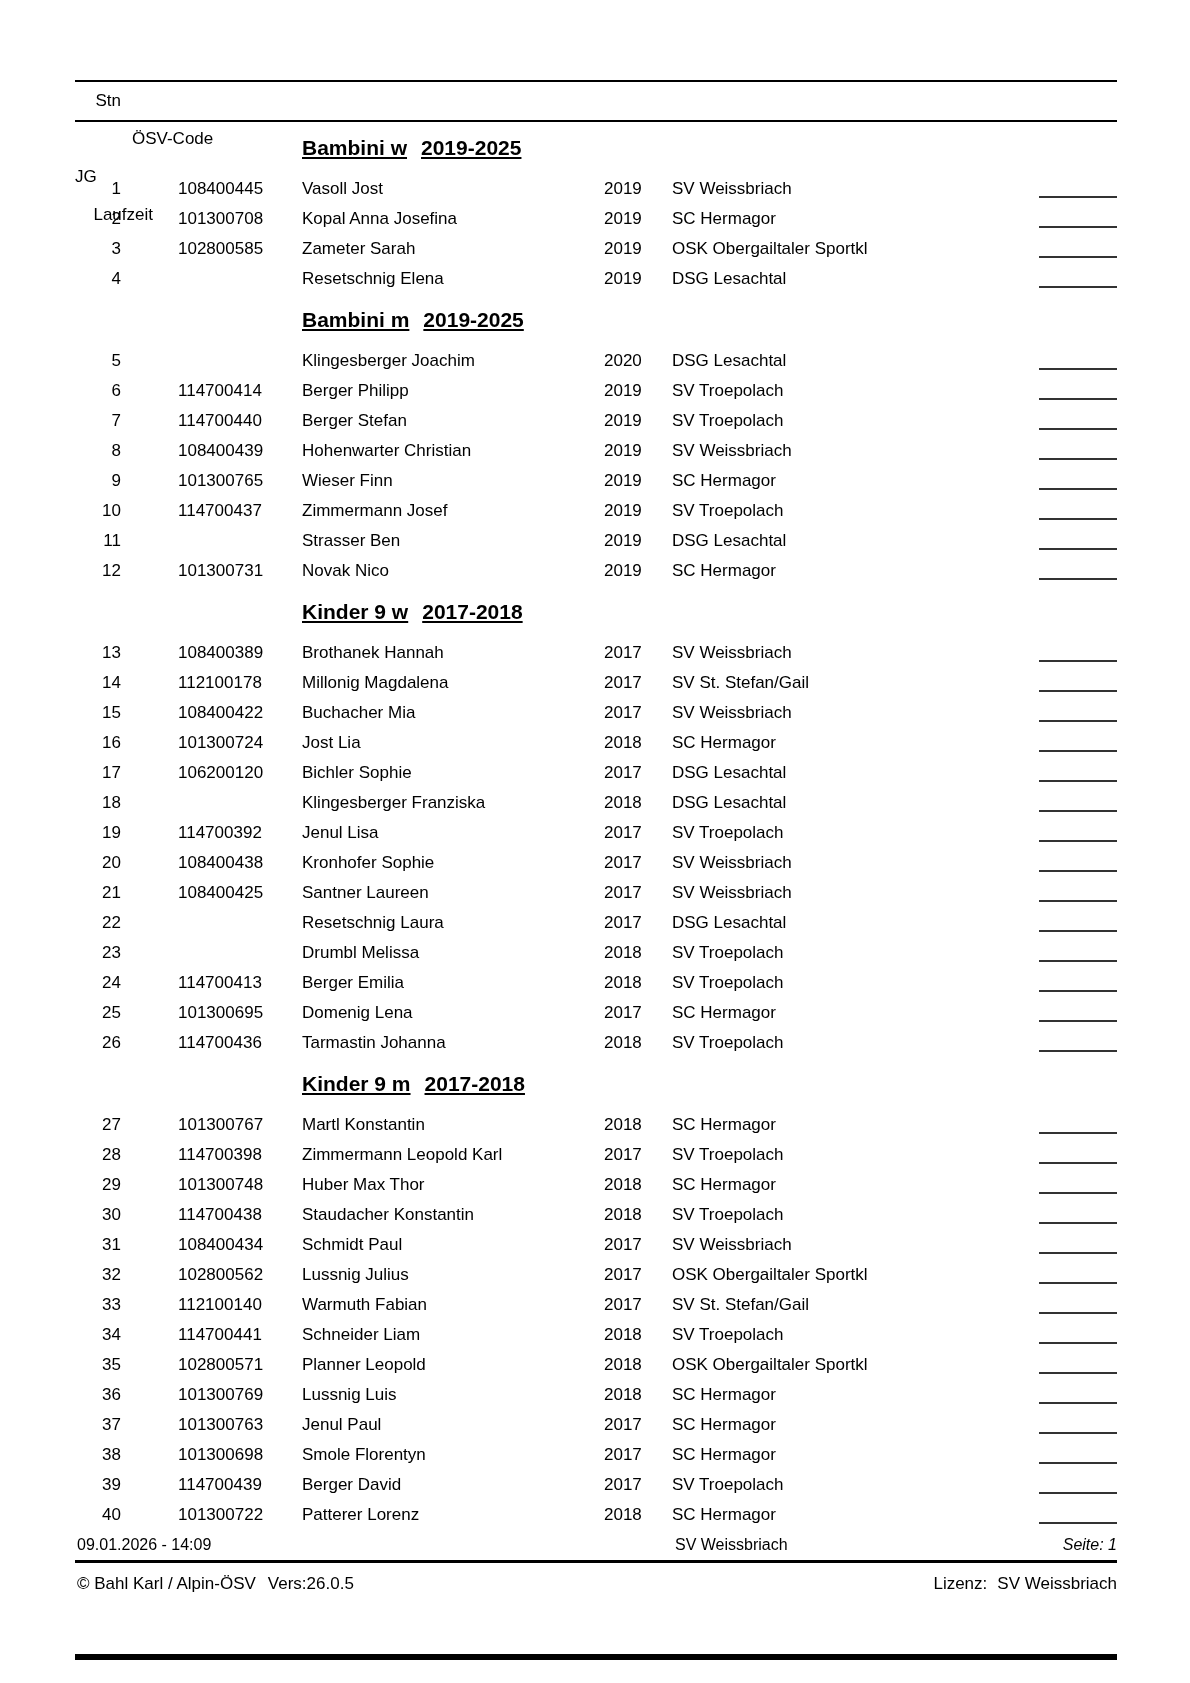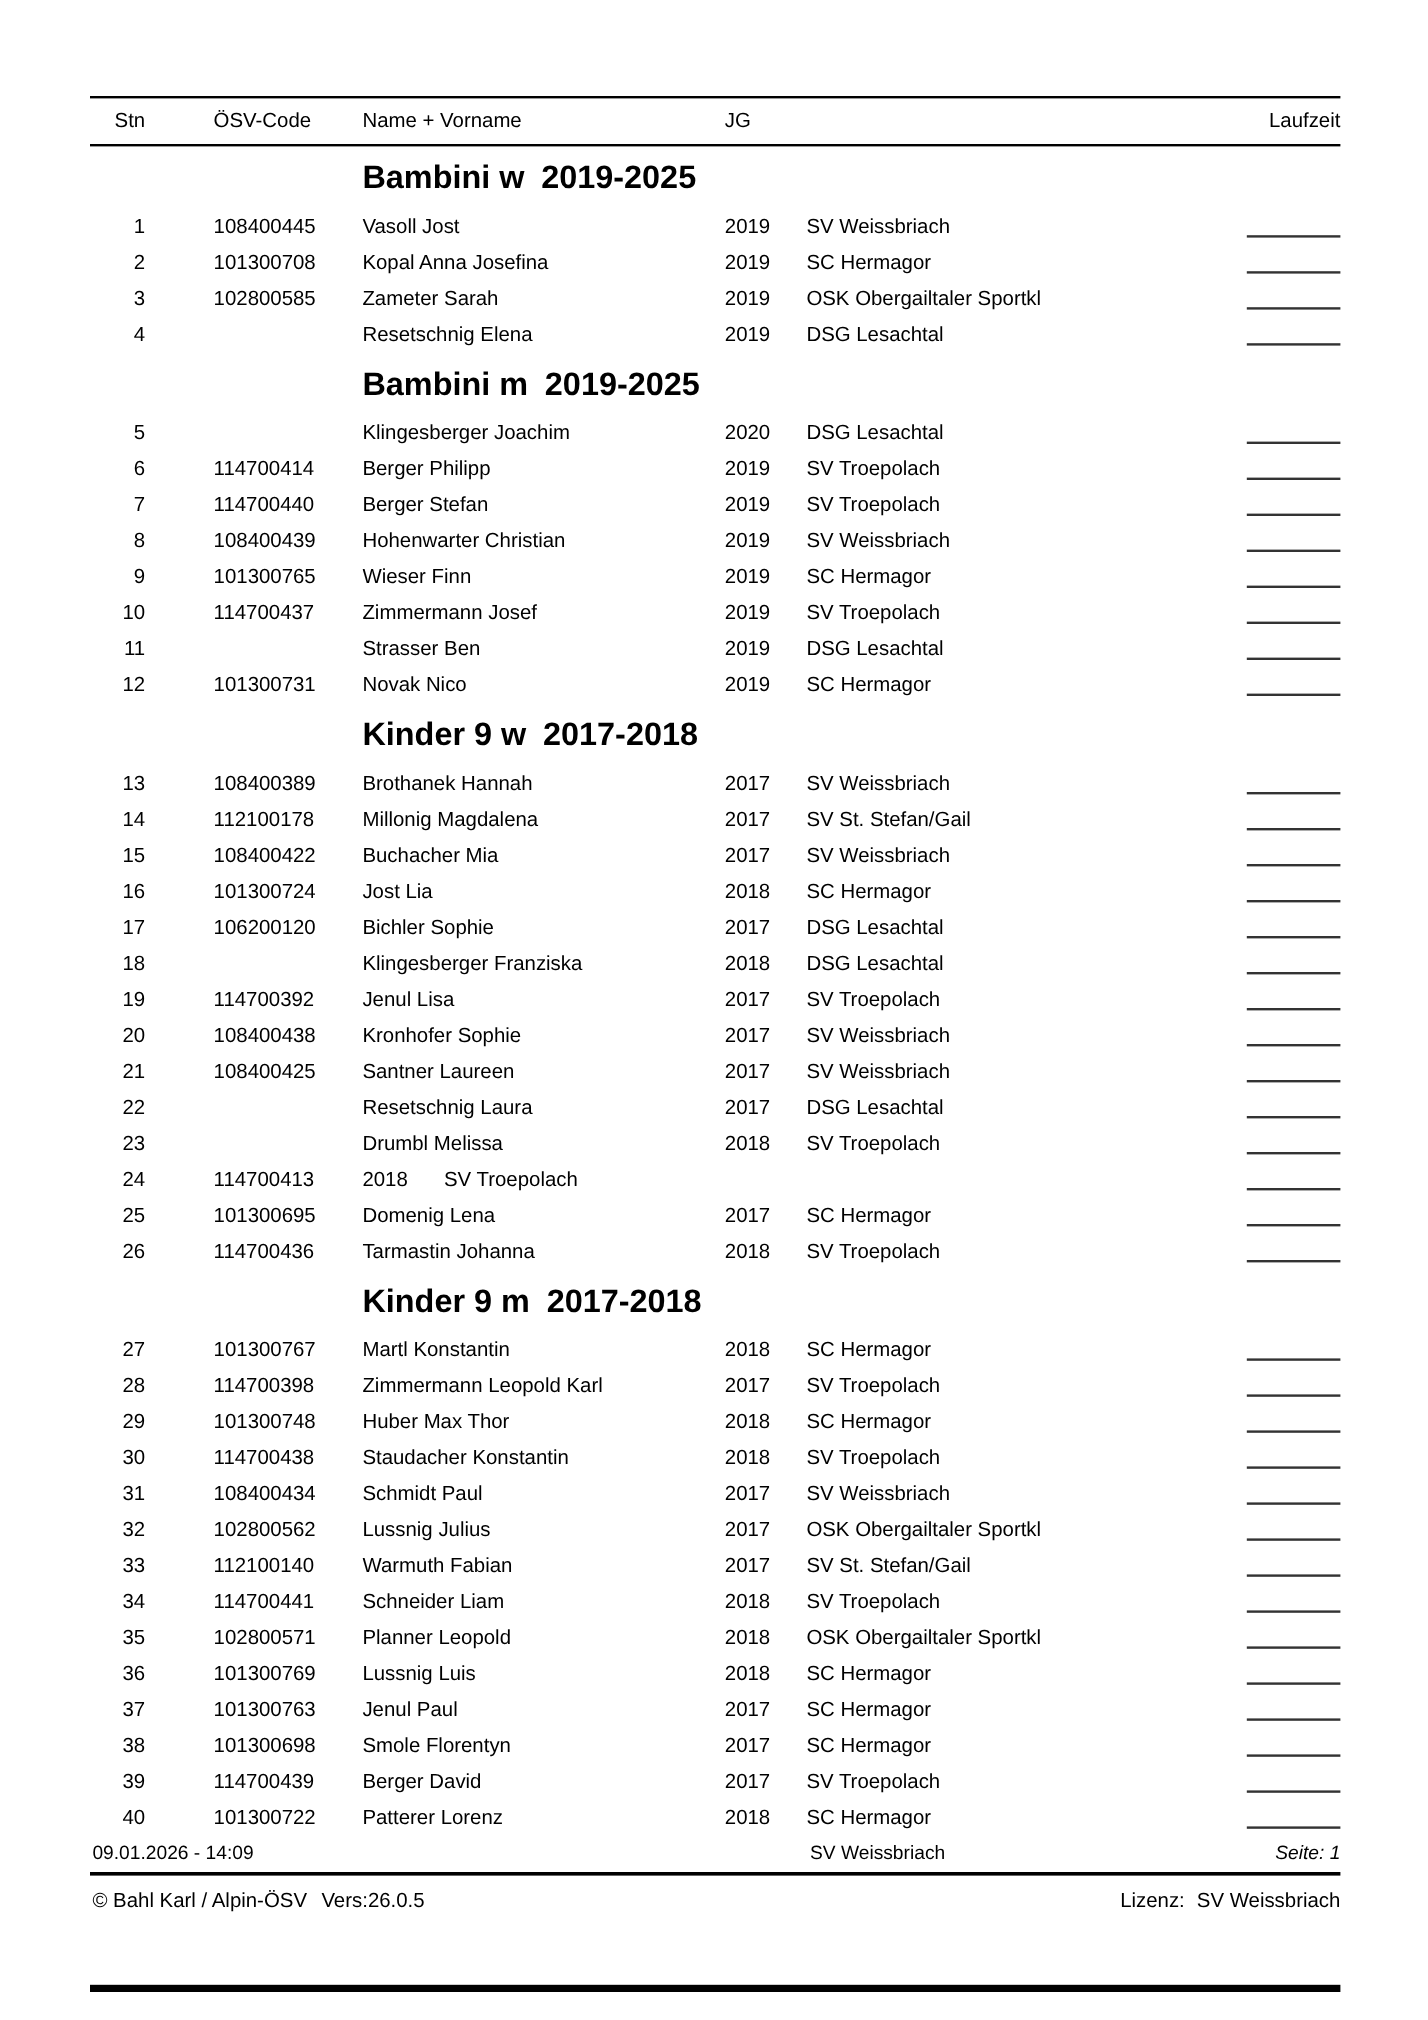--- a/index.html
+++ b/index.html
@@ -6,31 +6,31 @@
   .page{
     position:relative;
     width:1190px;height:1683px;
     background:#ffffff;
     font-family:"Liberation Sans","DejaVu Sans",sans-serif;
     color:#000;
     overflow:hidden;
   }
   .content{position:absolute;left:75px;right:73px;top:80px;}
   .rule{border-top:2px solid #000;height:0;}
-  .header-row{display:flex;height:38px;line-height:38px;font-size:17px;}
+  .header-row{display:flex;height:38px;line-height:38px;font-size:17px;flex-direction:column;}
   .c-stn{width:46px;text-align:right;white-space:nowrap;}
   .c-code{width:124px;margin-left:57px;white-space:nowrap;}
   .c-name{width:302px;white-space:nowrap;overflow:hidden;}
   .c-jg{width:68px;white-space:nowrap;}
   .c-club{flex:1;white-space:nowrap;overflow:hidden;}
   .c-lz{width:78px;text-align:right;white-space:nowrap;}
   .section-title{
     height:52px;line-height:52px;
     padding-left:227px;
-    font-size:27px;font-weight:bold;white-space:nowrap;
+    font-size:21px;font-weight:bold;white-space:nowrap;text-decoration:underline;
   }
   .section-title .gap{display:inline-block;width:14px;}
   .row{display:flex;height:30px;line-height:30px;font-size:17px;}
   .lz-line{height:22px;border-bottom:2px solid #333;}
   .footer1{
     position:relative;height:30px;line-height:30px;
     font-size:16px;border-bottom:3px solid #000;white-space:nowrap;
   }
   .footer1 .f-left{position:absolute;left:2px;}
   .footer1 .f-center{position:absolute;left:600px;}
@@ -326,20 +326,21 @@
     <div class="c-jg">2018</div>
     <div class="c-club">SV Troepolach</div>
     <div class="c-lz">
             <div class="lz-line"></div>
           </div>
   </div>
 
   <div class="row">
     <div class="c-stn">24</div>
     <div class="c-code">114700413</div>
+    <div class="c-name">Berger Emilia</div>
     <div class="c-jg">2018</div>
     <div class="c-club">SV Troepolach</div>
     <div class="c-lz">
             <div class="lz-line"></div>
           </div>
   </div>
 
   <div class="row">
     <div class="c-stn">25</div>
     <div class="c-code">101300695</div>

